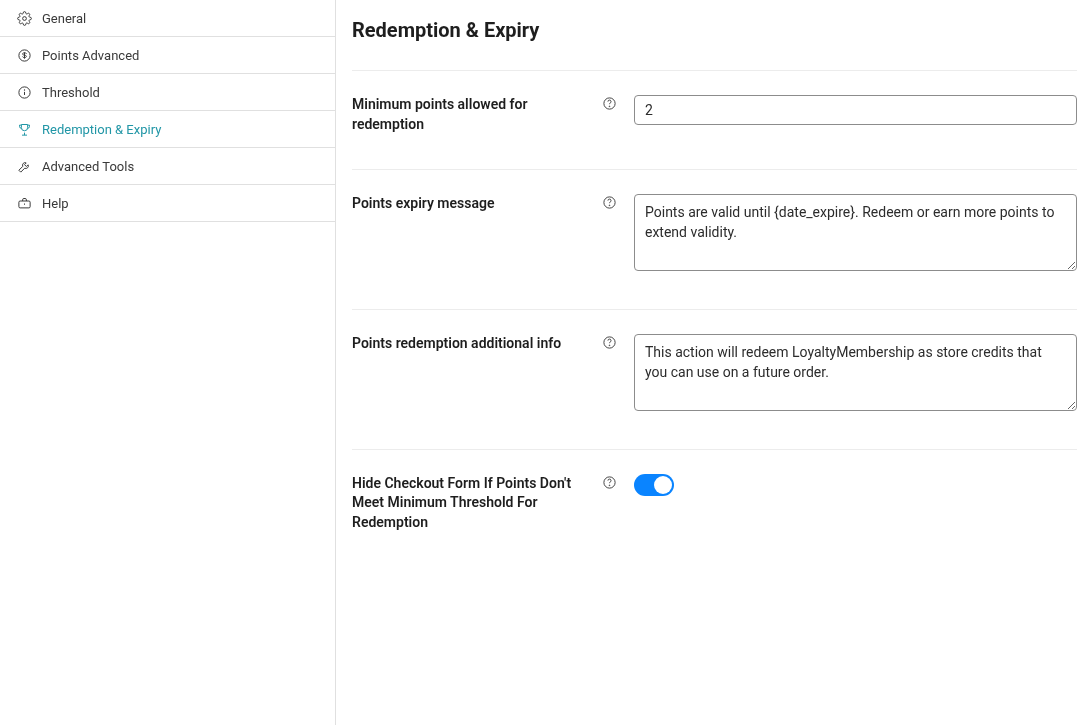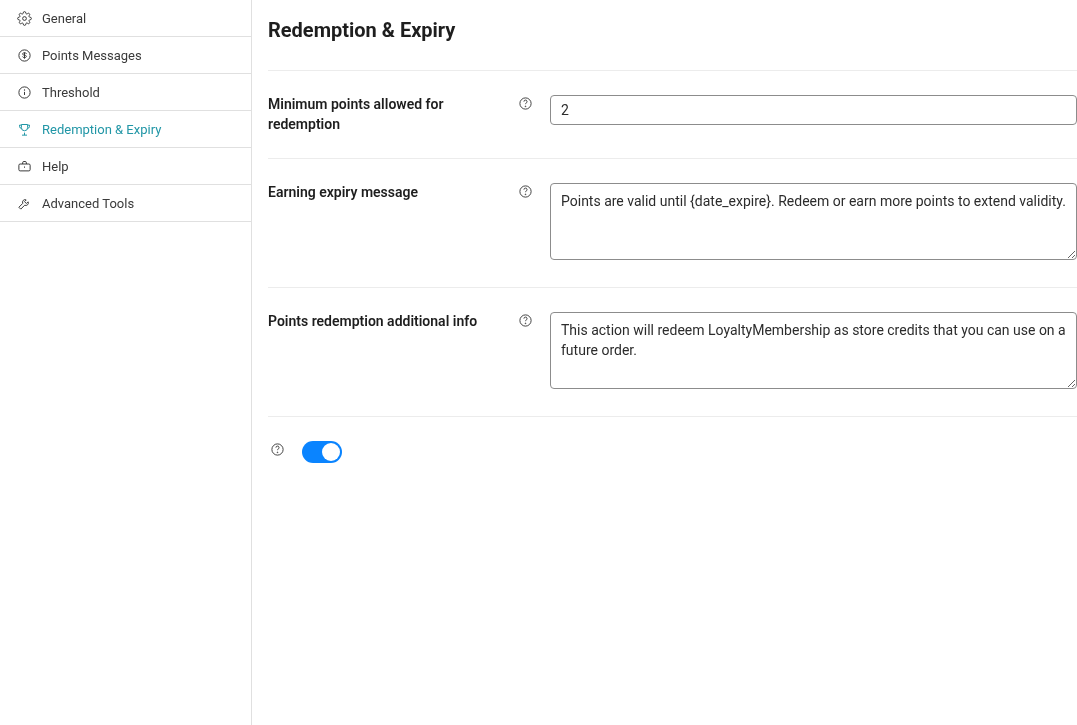--- a/index.html
+++ b/index.html
@@ -8,21 +8,21 @@
     font-size: 14px;
     color: #1e1e1e;
     background: #fff;
     width: 1077px;
     height: 725px;
     overflow: hidden;
     display: flex;
   }
   
   .sidebar {
-    width: 252px;
+    width: 336px;
     border-right: 1px solid #e0e0e0;
     background: #fff;
   }
   .sidebar-item {
     display: flex;
     align-items: center;
     gap: 10px;
     padding: 10px 16px;
     border-bottom: 1px solid #e0e0e0;
     cursor: pointer;
@@ -51,20 +51,21 @@
     font-weight: 700;
     color: #1e1e1e;
     margin-bottom: 28px;
   }
   .form-row {
     display: flex;
     align-items: flex-start;
     gap: 16px;
     padding: 24px 0;
     border-top: 1px solid #ececec;
+    margin-top: 11px;
   }
   .form-row:last-child { border-bottom: none; }
   .label-col {
     width: 232px;
     font-weight: 600;
     color: #1e1e1e;
     font-size: 14px;
     line-height: 1.4;
   }
   .help-col {
@@ -133,21 +134,21 @@
     </span>
     <span>General</span>
   </div>
   <div class="sidebar-item">
     <span class="icon">
       <svg width="15" height="15" viewBox="0 0 24 24" fill="none" stroke-width="1.6">
           <circle cx="12" cy="12" r="9"></circle>
           <path d="M12 7v10M15 9.5c0-1.1-1.3-2-3-2s-3 .9-3 2 1.3 2 3 2 3 .9 3 2-1.3 2-3 2-3-.9-3-2"></path>
         </svg>
     </span>
-    <span>Points Messages</span>
+    <span>Points Advanced</span>
   </div>
   <div class="sidebar-item">
     <span class="icon">
       <svg width="15" height="15" viewBox="0 0 24 24" fill="none" stroke-width="1.6">
           <circle cx="12" cy="12" r="9"></circle>
           <line x1="12" y1="11" x2="12" y2="16"></line>
           <circle cx="12" cy="8" r="0.5" fill="currentColor"></circle>
         </svg>
     </span>
     <span>Threshold</span>
@@ -156,34 +157,34 @@
     <span class="icon">
       <svg width="15" height="15" viewBox="0 0 24 24" fill="none" stroke-width="1.6">
           <path d="M8 21h8M12 17v4M7 4h10v5a5 5 0 0 1-10 0V4zM7 5H4v2a3 3 0 0 0 3 3M17 5h3v2a3 3 0 0 1-3 3"></path>
         </svg>
     </span>
     <span>Redemption &amp; Expiry</span>
   </div>
   <div class="sidebar-item">
     <span class="icon">
       <svg width="15" height="15" viewBox="0 0 24 24" fill="none" stroke-width="1.6">
+          <path d="M14.7 6.3a4 4 0 0 0-5.4 5.4L3 18l3 3 6.3-6.3a4 4 0 0 0 5.4-5.4L15 12l-3-3 2.7-2.7z"></path>
+        </svg>
+    </span>
+    <span>Advanced Tools</span>
+  </div>
+  <div class="sidebar-item">
+    <span class="icon">
+      <svg width="15" height="15" viewBox="0 0 24 24" fill="none" stroke-width="1.6">
           <rect x="3" y="8" width="18" height="11" rx="2"></rect>
           <path d="M9 8V6a2 2 0 0 1 2-2h2a2 2 0 0 1 2 2v2M12 12v2"></path>
         </svg>
     </span>
     <span>Help</span>
   </div>
-  <div class="sidebar-item">
-    <span class="icon">
-      <svg width="15" height="15" viewBox="0 0 24 24" fill="none" stroke-width="1.6">
-          <path d="M14.7 6.3a4 4 0 0 0-5.4 5.4L3 18l3 3 6.3-6.3a4 4 0 0 0 5.4-5.4L15 12l-3-3 2.7-2.7z"></path>
-        </svg>
-    </span>
-    <span>Advanced Tools</span>
-  </div>
 </nav>
 
 <main class="main">
   <h1 class="page-title">Redemption &amp; Expiry</h1>
 
   <div class="form-row">
     <div class="label-col">Minimum points allowed for redemption</div>
     <div class="help-col">
       <svg width="15" height="15" viewBox="0 0 24 24" fill="none" stroke="currentColor" stroke-width="1.6">
           <circle cx="12" cy="12" r="9"></circle>
@@ -192,21 +193,21 @@
         </svg>
     </div>
     <div class="input-col">
       <input type="text" class="text-input" value="2" style="">
     </div>
   </div>
 
 
 
   <div class="form-row">
-    <div class="label-col">Earning expiry message</div>
+    <div class="label-col">Points expiry message</div>
     <div class="help-col">
       <svg width="15" height="15" viewBox="0 0 24 24" fill="none" stroke="currentColor" stroke-width="1.6">
           <circle cx="12" cy="12" r="9"></circle>
           <path d="M9.5 9a2.5 2.5 0 1 1 3.5 2.3c-.8.4-1 .9-1 1.7"></path>
           <circle cx="12" cy="16.5" r="0.6" fill="currentColor"></circle>
         </svg>
     </div>
     <div class="input-col">
       <textarea class="textarea" rows="3" style="">Points are valid until {date_expire}. Redeem or earn more points to extend validity.</textarea>
     </div>
@@ -220,20 +221,21 @@
           <path d="M9.5 9a2.5 2.5 0 1 1 3.5 2.3c-.8.4-1 .9-1 1.7"></path>
           <circle cx="12" cy="16.5" r="0.6" fill="currentColor"></circle>
         </svg>
     </div>
     <div class="input-col">
       <textarea class="textarea" rows="3" style="">This action will redeem LoyaltyMembership as store credits that you can use on a future order.</textarea>
     </div>
   </div>
 
   <div class="form-row">
+    <div class="label-col">Hide Checkout Form If Points Don't Meet Minimum Threshold For Redemption</div>
     <div class="help-col">
       <svg width="15" height="15" viewBox="0 0 24 24" fill="none" stroke="currentColor" stroke-width="1.6">
           <circle cx="12" cy="12" r="9"></circle>
           <path d="M9.5 9a2.5 2.5 0 1 1 3.5 2.3c-.8.4-1 .9-1 1.7"></path>
           <circle cx="12" cy="16.5" r="0.6" fill="currentColor"></circle>
         </svg>
     </div>
     <div class="input-col">
       <div class="toggle">
         <div class="knob"></div>

